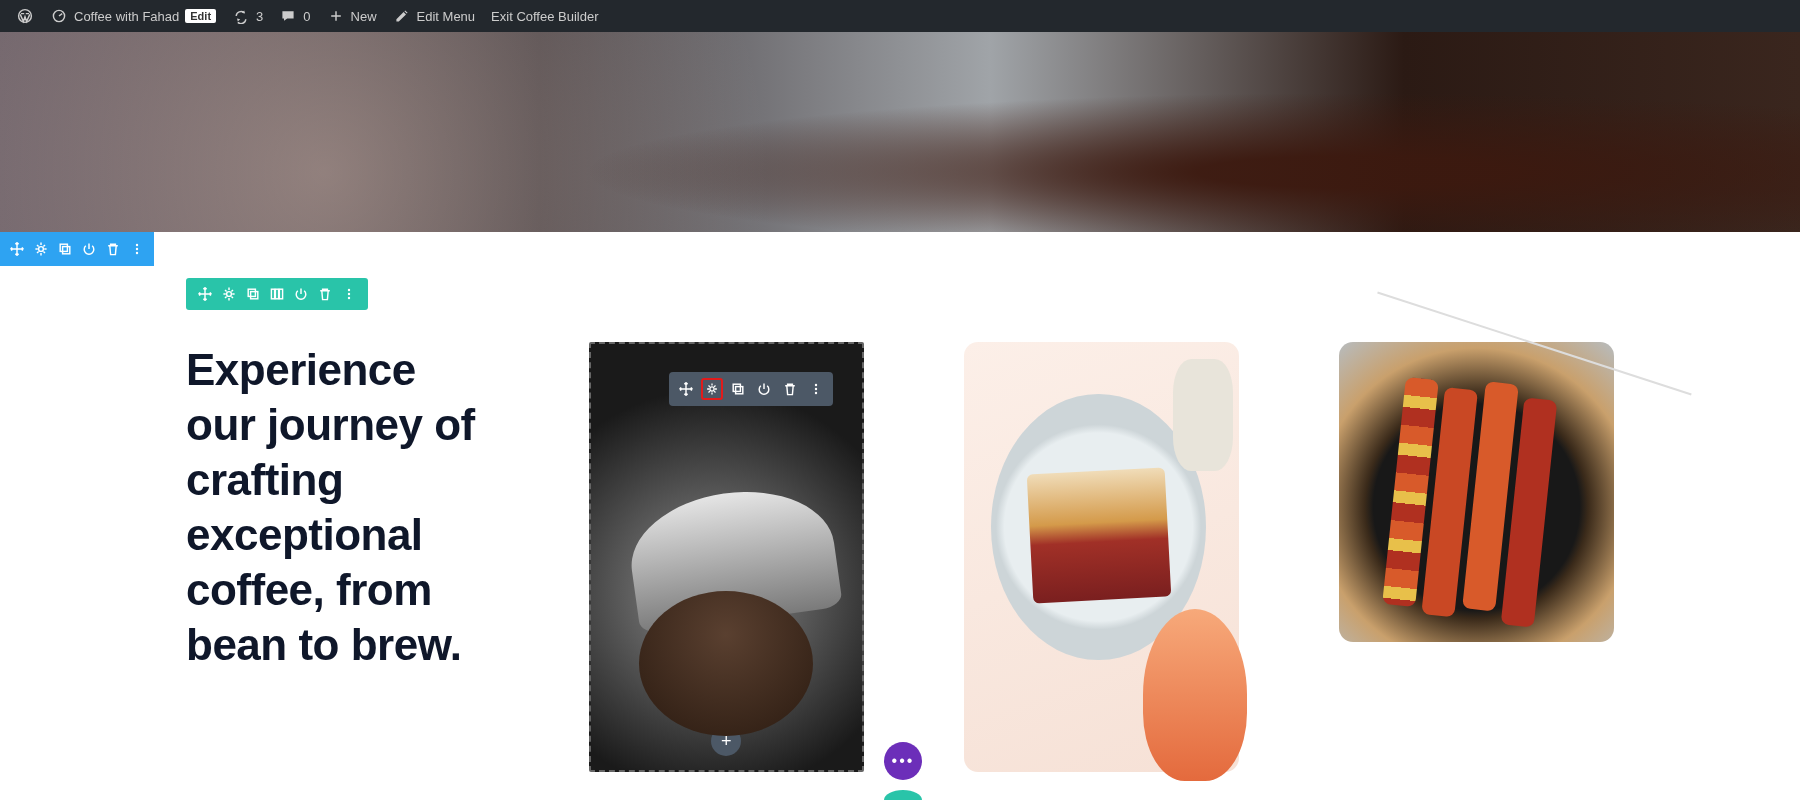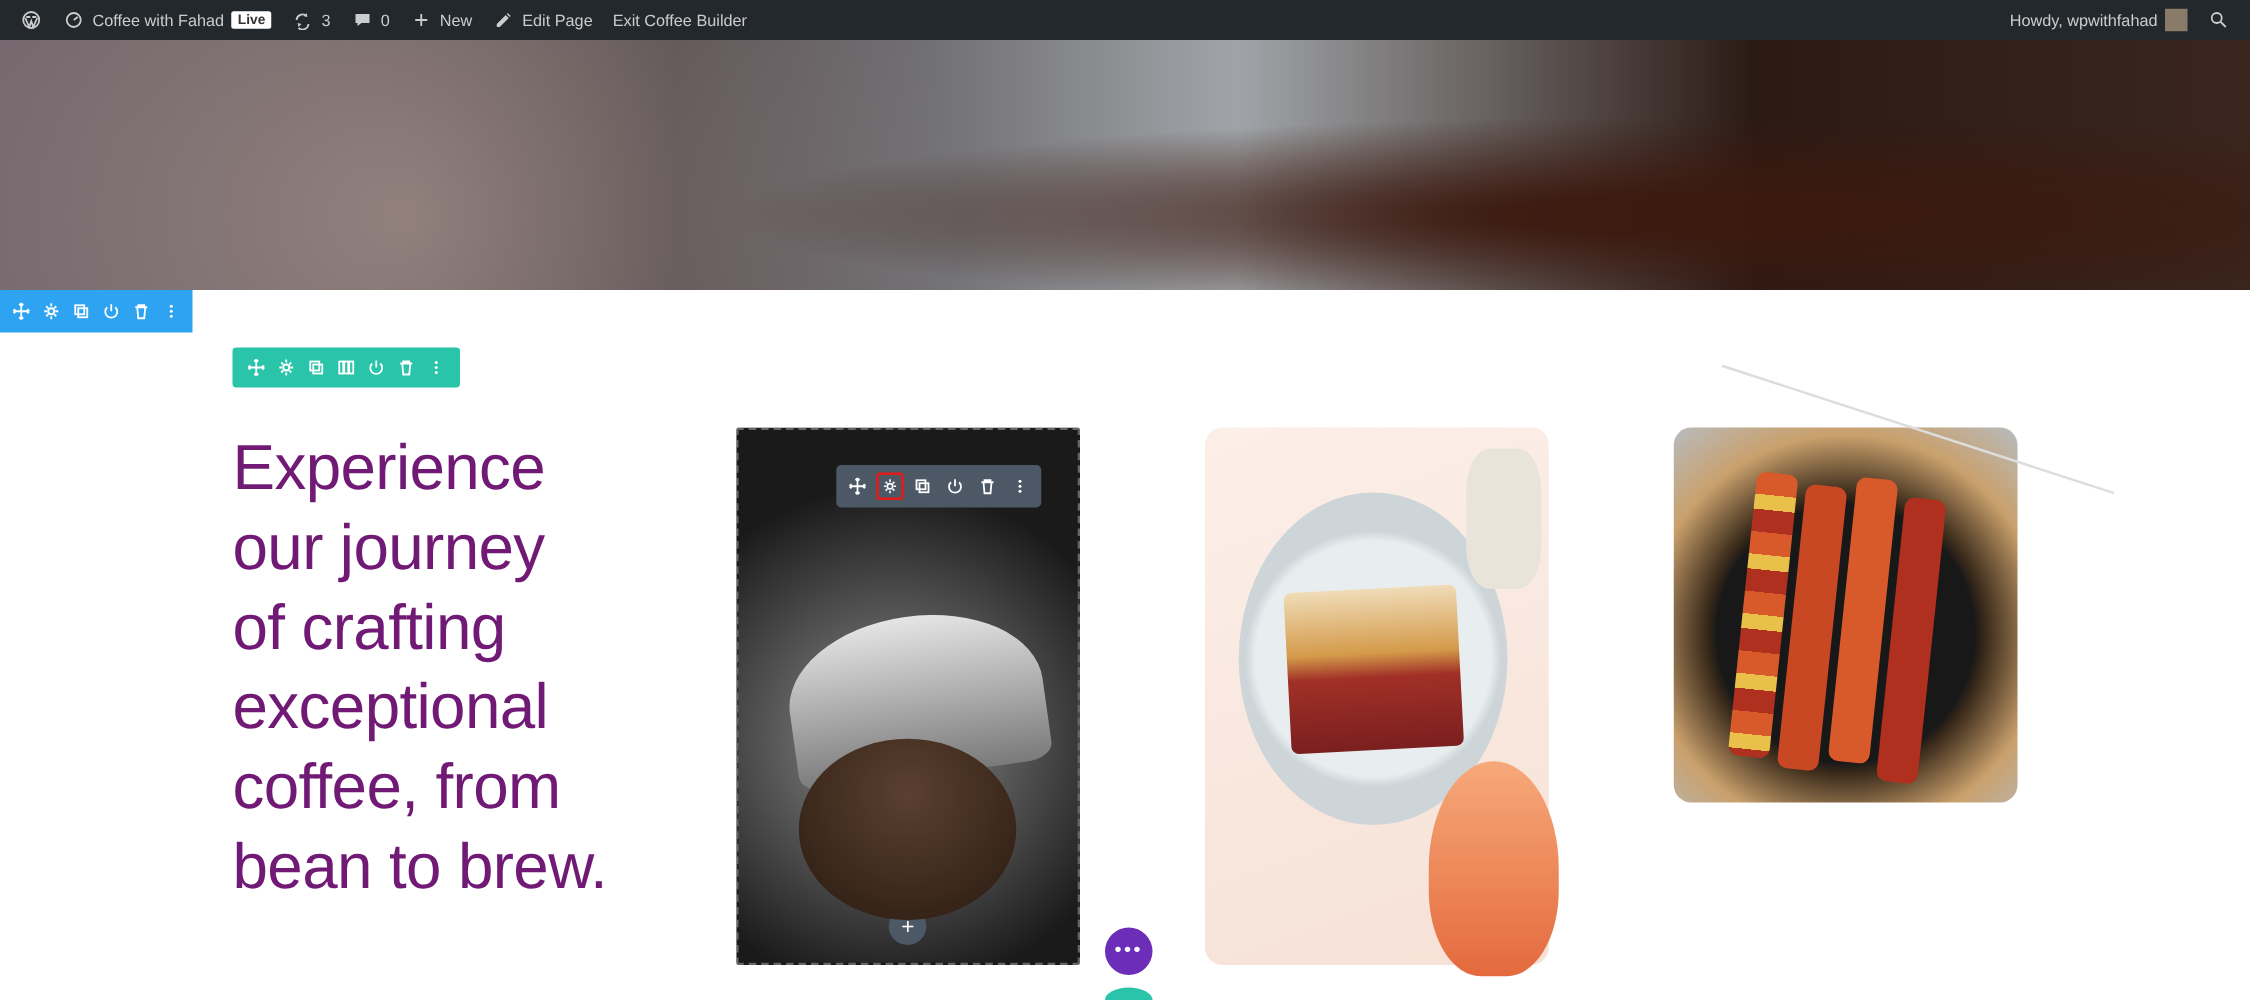--- a/index.html
+++ b/index.html
@@ -20,21 +20,21 @@
 
 .section-toolbar { position: absolute; left: 0; top: 232px; background: #2ea3f2; height: 34px; display: flex; align-items: center; gap: 2px; padding: 0 6px; }
 .tool { width: 22px; height: 22px; display: flex; align-items: center; justify-content: center; color: #fff; cursor: pointer; }
 
 
 .row-toolbar { position: absolute; left: 186px; top: 278px; background: #29c4a9; height: 32px; display: flex; align-items: center; gap: 2px; padding: 0 8px; border-radius: 3px; }
 
 
 .content { position: relative; padding: 110px 186px 0; display: flex; gap: 100px; }
 .textcol { width: 330px; }
-.heading { color: #701a75; font-size: 51px; font-weight: 400; line-height: 1.25; letter-spacing: -0.5px; }
+.heading { color: #0f172a; font-size: 44px; font-weight: 700; line-height: 1.25; letter-spacing: -0.5px; }
 .btn { margin-top: 30px; display: inline-block; border: 2px solid #e8641b; color: #e8641b; font-weight: 600; font-size: 16px; padding: 14px 30px; letter-spacing: 0.5px; }
 
 
 .imgbox { width: 300px; height: 430px; border-radius: 14px; position: relative; }
 .img1 { width: 300px; height: 430px; position: relative; border: 2px dashed #666; border-radius: 2px; background: radial-gradient(circle at 45% 58%, #cfcdc9 12%, #6a6a6a 22%, #1a1a1a 70%); box-shadow: 0 0 0 0 #000; }
 .img1::before { content:""; position:absolute; left:15%; right:10%; top:35%; height:30%; background: linear-gradient(180deg, #e5e5e5, #7a7a7a); border-radius: 50% 50% 10% 10%; transform: rotate(-8deg); }
 .img1::after { content:""; position:absolute; left:18%; right:18%; bottom:8%; top:58%; background: radial-gradient(circle at 50% 30%, #5a4030, #2a1a10); border-radius: 50%; }
 .img2 { background: linear-gradient(160deg, #fcefe8 0%, #f6e1d6 100%); border-radius: 14px; }
 .img2::before { content:""; position:absolute; left:10%; top:12%; width:78%; height:62%; background: radial-gradient(circle, #e8eef0 55%, #cdd5d8 60%); border-radius:50%; }
 .img2::after { content:""; position:absolute; left:24%; top:30%; width:50%; height:30%; background: linear-gradient(180deg,#f0dcb8,#d49a4a 40%,#a13027 55%,#7a1f1f); border-radius: 6px; transform: rotate(-3deg); }
@@ -74,21 +74,21 @@
         </span>
     </div>
     <div class="seg">
       <span class="ico">
           <svg viewBox="0 0 20 20">
             <circle class="stroke" cx="10" cy="10" r="7"></circle>
             <path class="stroke" d="M10 10l4-3"></path>
           </svg>
         </span>
       <span>Coffee with Fahad</span>
-      <span class="badge">Live</span>
+      <span class="badge">Edit</span>
     </div>
     <div class="seg">
       <span class="ico">
           <svg viewBox="0 0 20 20">
             <path class="stroke" d="M4 10a6 6 0 0 1 10-4m2 8a6 6 0 0 1-10 4"></path>
             <path class="fill" d="M14 3l1 4-4-1z M6 17l-1-4 4 1z"></path>
           </svg>
         </span>
       <span>3</span>
     </div>
@@ -107,38 +107,24 @@
           </svg>
         </span>
       <span>New</span>
     </div>
     <div class="seg">
       <span class="ico">
           <svg viewBox="0 0 20 20">
             <path class="fill" d="M3 14l9-9 3 3-9 9H3z M13 4l1-1 3 3-1 1z"></path>
           </svg>
         </span>
-      <span>Edit Page</span>
+      <span>Edit Menu</span>
     </div>
     <div class="seg">
       <span>Exit Coffee Builder</span>
-    </div>
-  </div>
-  <div class="right">
-    <div class="seg">
-      <span>Howdy, wpwithfahad</span>
-      <span class="avatar"></span>
-    </div>
-    <div class="seg">
-      <span class="ico">
-          <svg viewBox="0 0 20 20">
-            <circle class="stroke" cx="8" cy="8" r="5"></circle>
-            <path class="stroke" d="M12 12l5 5"></path>
-          </svg>
-        </span>
     </div>
   </div>
 </div>
 
 <div class="hero"></div>
 
 <div class="section-toolbar">
   <span class="tool">
       <svg viewBox="0 0 20 20">
         <path class="stroke" d="M10 2v16M2 10h16M10 2l-2 2m2-2l2 2M10 18l-2-2m2 2l2-2M2 10l2-2m-2 2l2 2M18 10l-2-2m2 2l-2 2"></path>

